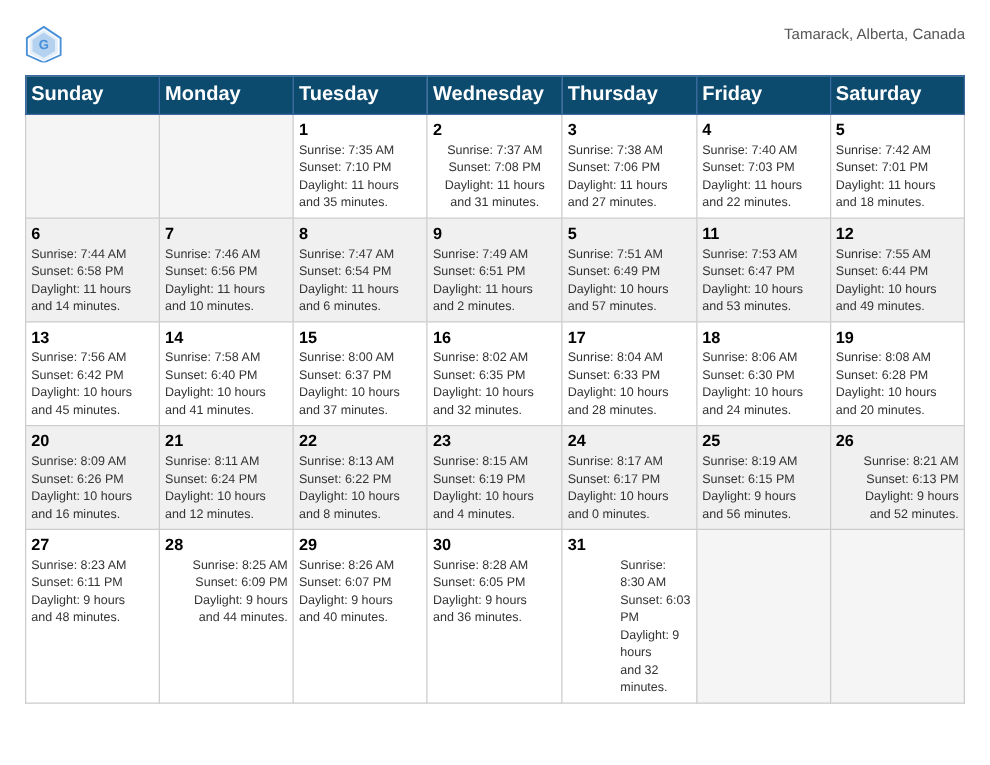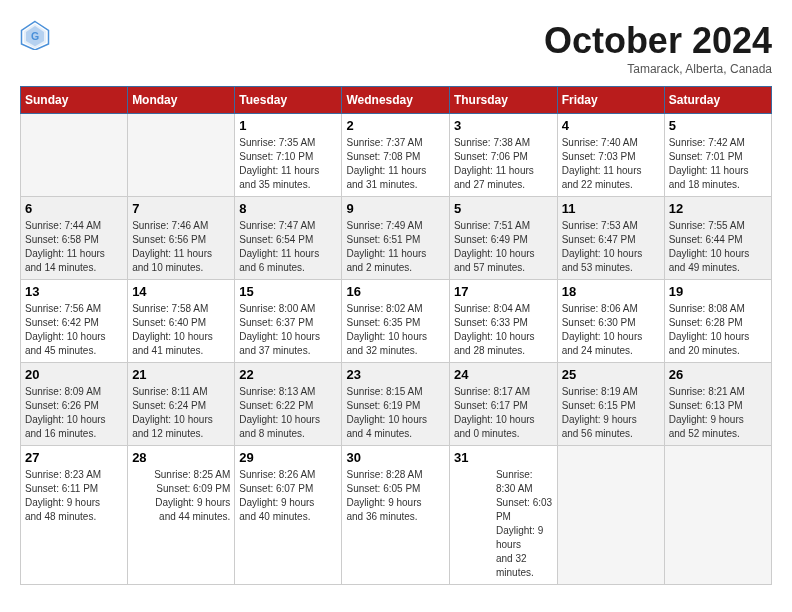--- a/index.html
+++ b/index.html
@@ -45,25 +45,25 @@
     .location-title {
       font-size: 12px;
       color: #555;
     }
     .calendar {
       width: 100%;
       border-collapse: collapse;
       font-size: 11px;
     }
     .calendar th {
-      background: #b91c1c;
+      background: #0c4a6e;
       color: #fff;
       padding: 6px 4px;
       text-align: left;
-      font-size: 12px;
+      font-size: 16px;
       border: 1px solid #3a6aa0;
     }
     .calendar td {
       border: 1px solid #ccc;
       vertical-align: top;
       padding: 4px;
       width: 108px;
       min-height: 80px;
       background: #fff;
     }
@@ -91,21 +91,20 @@
 <div class="header-area">
   <div class="logo">
     <svg class="logo-icon" viewBox="0 0 40 40">
       <polygon points="20,5 35,15 35,30 20,38 5,30 5,15" fill="#4a90d9" opacity="0.15"></polygon>
       <polygon points="20,2 38,14 38,32 20,40 2,32 2,14" fill="none" stroke="#4a90d9" stroke-width="2"></polygon>
       <polygon points="20,8 32,16 32,28 20,35 8,28 8,16" fill="#4a90d9" opacity="0.3"></polygon>
       <text x="20" y="26" text-anchor="middle" font-size="14" fill="#4a90d9" font-weight="bold">G</text>
     </svg>
   </div>
   <div class="title-area">
-    <div class="month-title">October 2024</div>
     <div class="location-title">Tamarack, Alberta, Canada</div>
   </div>
 </div>
 
 <table class="calendar">
   <thead>
     <tr>
     <th>Sunday</th>
         <th>Monday</th>
         <th>Tuesday</th>
@@ -121,21 +120,21 @@
         <td class="empty"></td>
         <td>
           <span class="day-num">1</span>
           <div class="day-info" style="white-space: pre-line;">Sunrise: 7:35 AM
 Sunset: 7:10 PM
 Daylight: 11 hours
 and 35 minutes.</div>
         </td>
         <td>
           <span class="day-num">2</span>
-          <div class="day-info" style="white-space: pre-line;">Sunrise: 7:37 AM
+          <div class="day-info" style="white-space: pre-line; text-align: center;">Sunrise: 7:37 AM
 Sunset: 7:08 PM
 Daylight: 11 hours
 and 31 minutes.</div>
         </td>
         <td>
           <span class="day-num">3</span>
           <div class="day-info" style="white-space: pre-line;">Sunrise: 7:38 AM
 Sunset: 7:06 PM
 Daylight: 11 hours
 and 27 minutes.</div>
@@ -295,21 +294,21 @@
         </td>
         <td>
           <span class="day-num">25</span>
           <div class="day-info" style="white-space: pre-line;">Sunrise: 8:19 AM
 Sunset: 6:15 PM
 Daylight: 9 hours
 and 56 minutes.</div>
         </td>
         <td>
           <span class="day-num">26</span>
-          <div class="day-info" style="white-space: pre-line;">Sunrise: 8:21 AM
+          <div class="day-info" style="white-space: pre-line; text-align: right;">Sunrise: 8:21 AM
 Sunset: 6:13 PM
 Daylight: 9 hours
 and 52 minutes.</div>
         </td>
       </tr>
       <tr>
         <td>
           <span class="day-num">27</span>
           <div class="day-info" style="white-space: pre-line;">Sunrise: 8:23 AM
 Sunset: 6:11 PM

